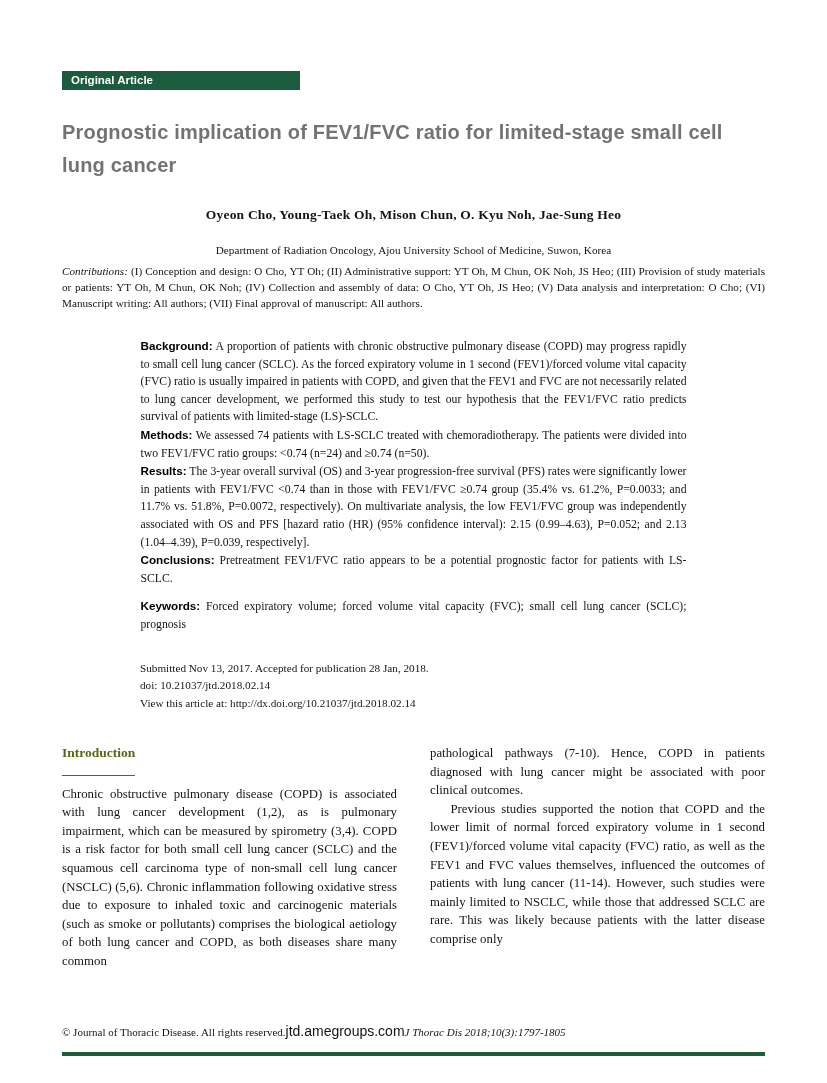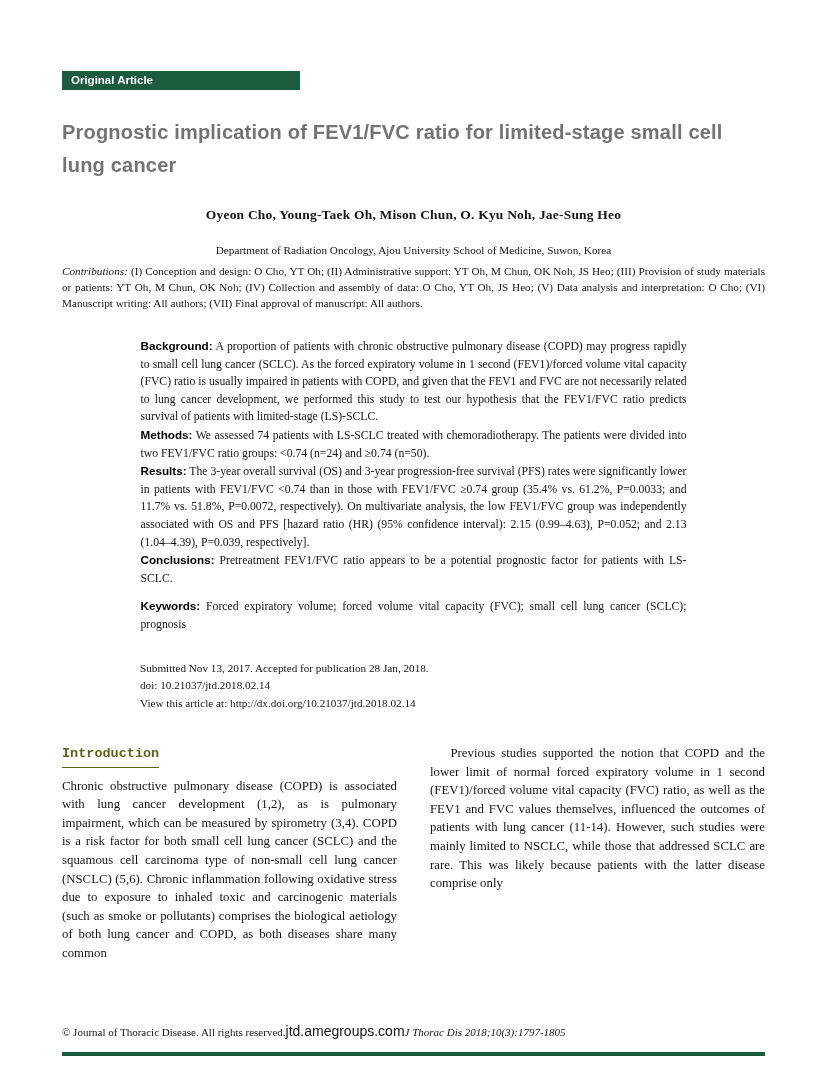--- a/index.html
+++ b/index.html
@@ -82,26 +82,26 @@
     margin-top:32px;
   }
   .col{
     width:335px;
     font-size:12.8px;
     line-height:18.6px;
     text-align:justify;
   }
   h2.section{
     display:inline-block;
-    font-family:Liberation Mono, monospace;
+    font-family:Liberation Serif, serif;
     font-weight:bold;
     font-size:13.5px;
     color:var(--heading-olive,#5d6418);
     border-bottom:1.5px solid var(--heading-olive,#5d6418);
-    padding-bottom:3px;
+    padding-bottom:12px;
     margin-bottom:9px;
   }
   .col p.indent{text-indent:1.6em;}
   .footer{
     position:absolute;
     left:62px;right:62px;bottom:27px;
   }
   .footer-row{
     display:flex;
     align-items:baseline;
@@ -151,20 +151,21 @@
     <div>doi: 10.21037/jtd.2018.02.14</div>
     <div><span>View this article at: </span><span class="link">http://dx.doi.org/10.21037/jtd.2018.02.14</span></div>
   </div>
 
   <div class="columns">
     <div class="col">
       <h2 class="section">Introduction</h2>
       <p>Chronic obstructive pulmonary disease (COPD) is associated with lung cancer development (1,2), as is pulmonary impairment, which can be measured by spirometry (3,4). COPD is a risk factor for both small cell lung cancer (SCLC) and the squamous cell carcinoma type of non-small cell lung cancer (NSCLC) (5,6). Chronic inflammation following oxidative stress due to exposure to inhaled toxic and carcinogenic materials (such as smoke or pollutants) comprises the biological aetiology of both lung cancer and COPD, as both diseases share many common</p>
     </div>
     <div class="col">
+      <p>pathological pathways (7-10). Hence, COPD in patients diagnosed with lung cancer might be associated with poor clinical outcomes.</p>
       <p class="indent">Previous studies supported the notion that COPD and the lower limit of normal forced expiratory volume in 1 second (FEV1)/forced volume vital capacity (FVC) ratio, as well as the FEV1 and FVC values themselves, influenced the outcomes of patients with lung cancer (11-14). However, such studies were mainly limited to NSCLC, while those that addressed SCLC are rare. This was likely because patients with the latter disease comprise only</p>
     </div>
   </div>
 
   <div class="footer">
     <div class="footer-row">
       <span>© Journal of Thoracic Disease. All rights reserved.</span>
       <span class="site link">jtd.amegroups.com</span>
       <span class="cite">J Thorac Dis 2018;10(3):1797-1805</span>
     </div>

